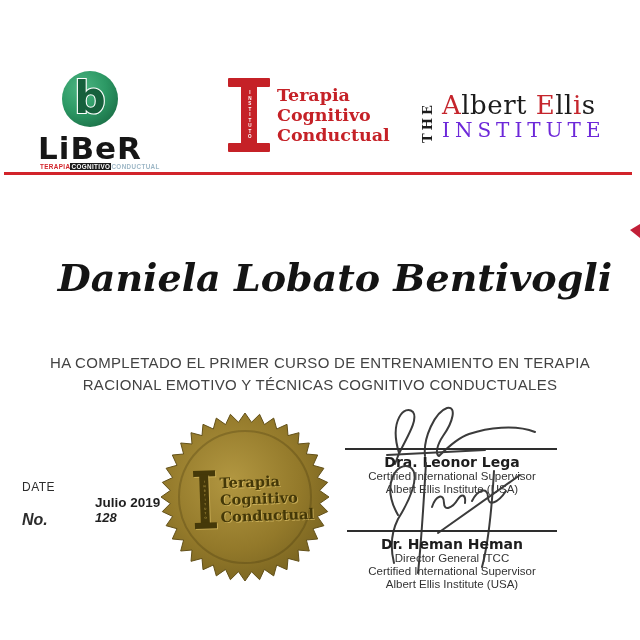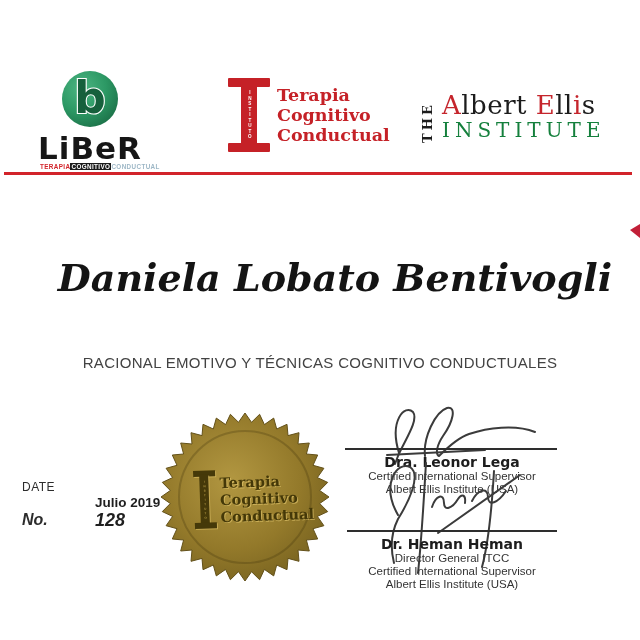--- a/index.html
+++ b/index.html
@@ -31,40 +31,40 @@
   .itcc-sub { left:182px; top:151px; width:280px; text-align:center; color:#c52127;
     font-size:7.3px; font-weight:bold; line-height:9px; }
 
   
   .aei-the { left:420px; top:91px; height:52px; writing-mode:vertical-rl; transform:rotate(180deg);
     font-family:"DejaVu Serif", serif; font-size:13px; font-weight:bold; letter-spacing:3px; color:#1c1c1c; }
   .aei-name { left:442px; top:90px; width:195px; font-family:"DejaVu Serif", serif;
     font-size:26px; letter-spacing:.5px; color:#1c1c1c; white-space:nowrap; }
   .aei-red { color:#c5252c; }
   .aei-institute { left:442px; top:118px; font-family:"DejaVu Serif", serif; font-size:20px;
-    letter-spacing:5px; color:#15803d; }
+    letter-spacing:5px; color:#6d28d9; }
 
   
   .red-wedge { right:0; top:224px; width:0; height:0;
     border-top:6px solid transparent; border-bottom:8px solid transparent; border-right:10px solid #c21f38; }
 
   
   .recipient { left:25px; top:255px; width:620px; text-align:center;
     font-family:"DejaVu Serif", serif; font-style:italic; font-weight:bold;
     font-size:38px; color:#141414; letter-spacing:0px; }
 
   
   .course { left:20px; top:352px; width:600px; text-align:center; color:#434343;
     font-size:15px; line-height:22px; letter-spacing:.3px; }
 
   
   .lab-date { left:22px; top:480px; font-size:12px; color:#2c2c2c; letter-spacing:.5px; }
   .val-date { left:95px; top:479px; font-size:13.5px; font-weight:bold; color:#1f1f1f;margin-top:16px; }
   .lab-no  { left:22px; top:511px; font-size:16px; font-style:italic; font-weight:bold; color:#2c2c2c; }
-  .val-no  { left:95px; top:510px; font-size:18px; font-weight:bold; font-style:italic; color:#1f1f1f; }
+  .val-no  { left:95px; top:510px; font-size:13px; font-weight:bold; font-style:italic; color:#1f1f1f; }
 
   
   .seal-svg { left:160px; top:412px; width:170px; height:170px; }
   .seal-content { left:194px; top:456px; width:118px; height:84px; display:flex; align-items:center; transform:rotate(-2deg); }
   .seal-imark { position:relative; width:22px; height:62px; flex:0 0 22px; margin-right:4px; }
   .seal-imark .bar { position:absolute; left:0; width:100%; height:6px; background:#453909; box-shadow:1px 1px 0 rgba(230,200,110,.55); }
   .seal-imark .bar.top { top:2px; } .seal-imark .bar.bot { bottom:2px; }
   .seal-imark .stem { position:absolute; left:6px; top:6px; bottom:6px; width:9px; background:#453909;
     box-shadow:1px 1px 0 rgba(230,200,110,.55); display:flex; align-items:center; justify-content:center; }
   .seal-imark .stem-vtext { color:#b59a45; font-size:3px; }
@@ -121,20 +121,21 @@
 
   <div class="abs aei-the">THE</div>
   <div class="abs aei-name"><span class="aei-red">A</span><span>lbert </span><span class="aei-red">E</span><span>ll</span><span class="aei-red">i</span><span>s</span></div>
   <div class="abs aei-institute">INSTITUTE</div>
 
   <div class="abs red-wedge"></div>
 
   <div class="abs recipient">Daniela Lobato Bentivogli</div>
 
   <div class="abs course">
+    <div>HA COMPLETADO EL PRIMER CURSO DE ENTRENAMIENTO EN TERAPIA</div>
     <div>RACIONAL EMOTIVO Y TÉCNICAS COGNITIVO CONDUCTUALES</div>
   </div>
 
   <div class="abs lab-date">DATE</div>
   <div class="abs val-date">Julio 2019</div>
   <div class="abs lab-no">No.</div>
   <div class="abs val-no">128</div>
 
   <svg class="abs seal-svg" viewBox="0 0 170 170">
     <defs>

